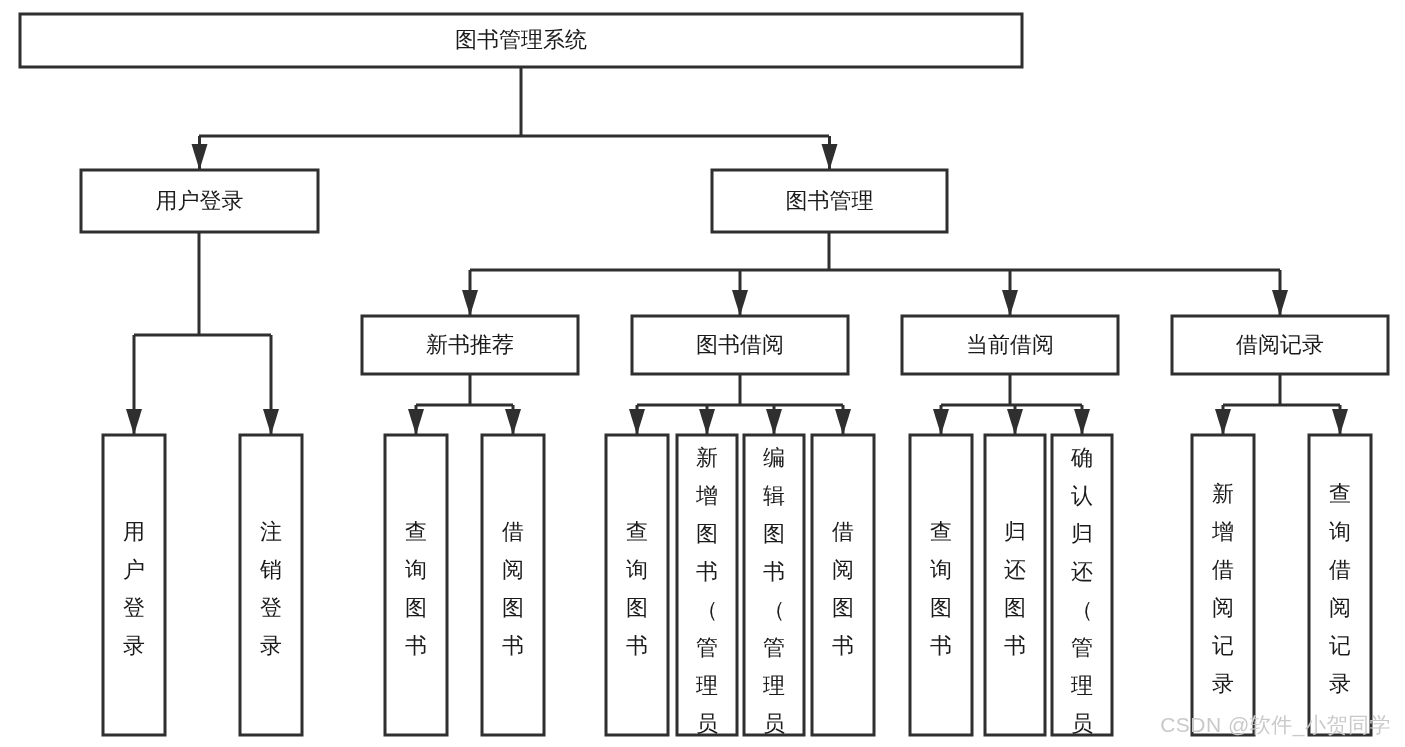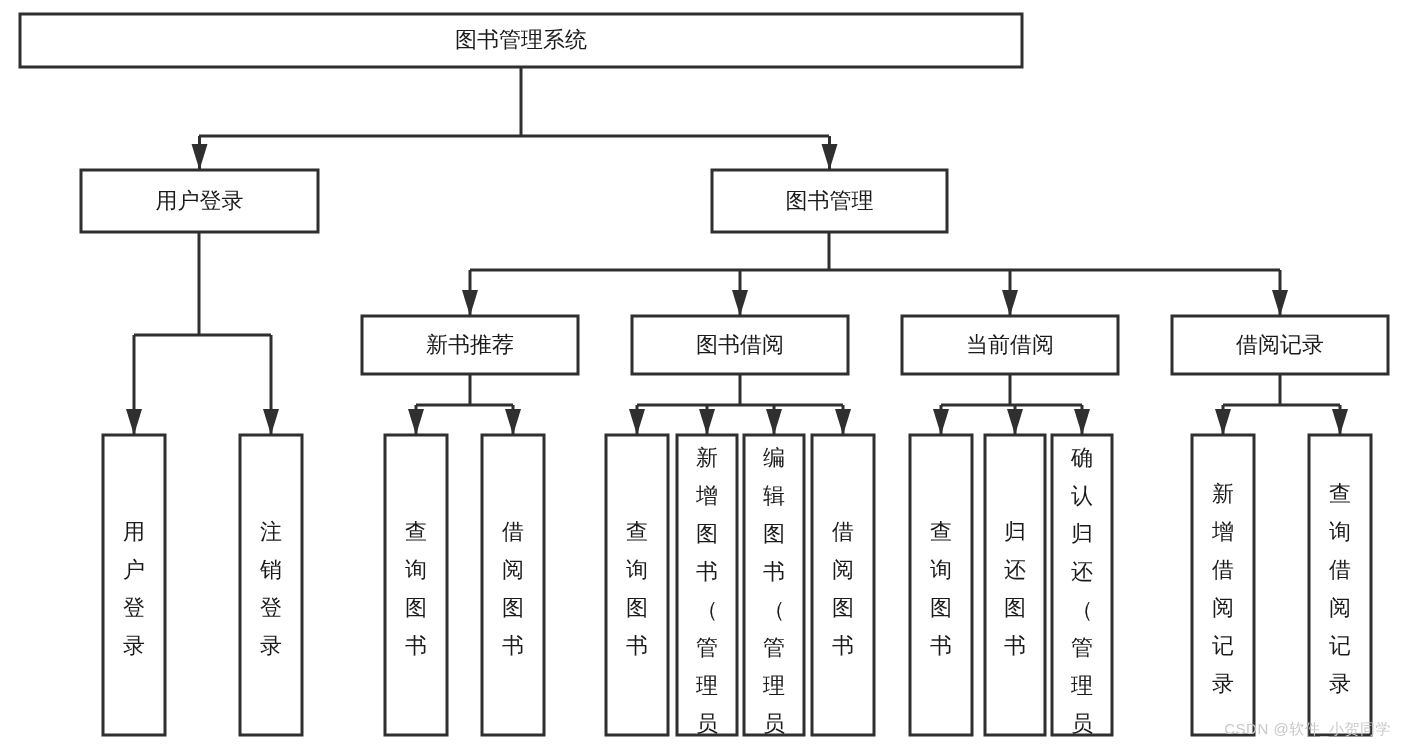--- a/index.html
+++ b/index.html
@@ -51,21 +51,21 @@
   }
   .arrow-head {
     fill: #2f2f2f;
     stroke: none;
   }
   .watermark {
     position: absolute;
     right: 14px;
     bottom: 8px;
     font-family: "Liberation Sans", "DejaVu Sans", sans-serif;
-    font-size: 15px;
+    font-size: 21px;
     color: #c9c9c9;
     letter-spacing: 0.5px;
     white-space: nowrap;
     user-select: none;
   }
 </style>
 </head>
 <body>
 
 <div id="diagram-root">

